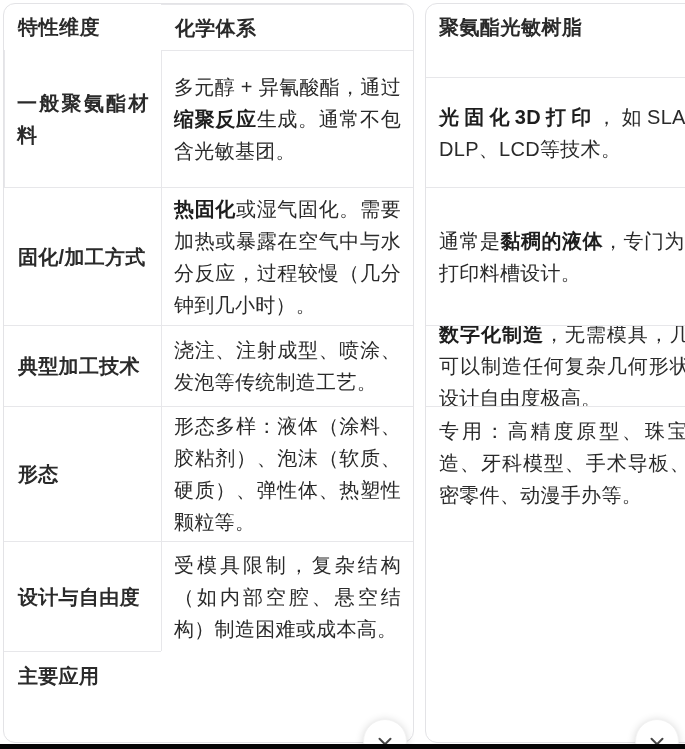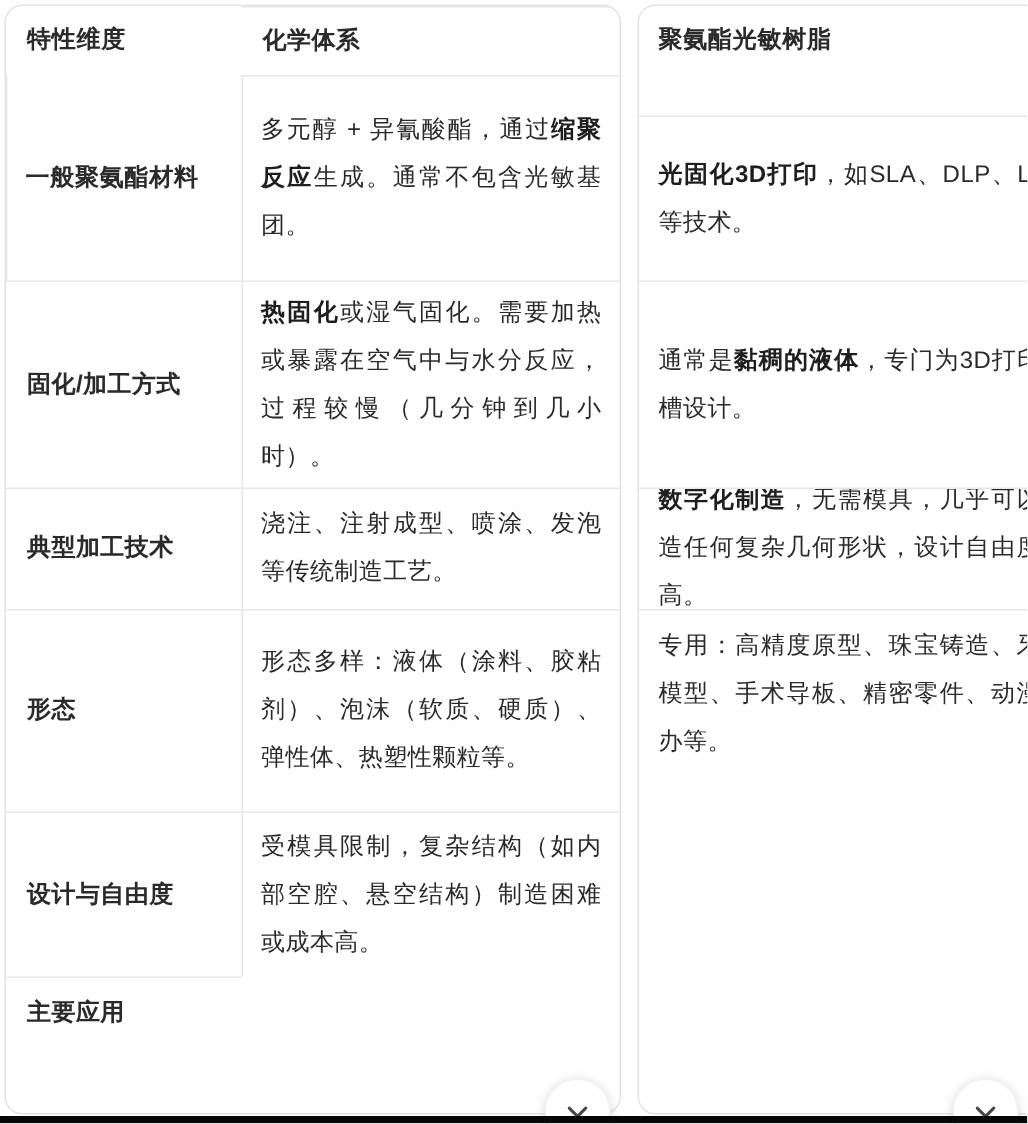--- a/index.html
+++ b/index.html
@@ -31,21 +31,21 @@
     display:grid;
     grid-template-columns:1fr;
     grid-template-rows:46px 137px 138px 81px 135px 110px minmax(0,1fr);
   }
   .cell{
     display:flex;
     flex-direction:column;
     justify-content:center;
     box-sizing:border-box;
     padding:4px 12px;
-    font-size:16px;
+    font-size:20px;
     line-height:32px;
     letter-spacing:0.3px;
     text-align:justify;
     overflow:hidden;
   }
   .cell.head{font-weight:700;letter-spacing:0.5px;}
   .cell.label{font-weight:700;padding-left:14px;text-align:left;}
   .cell.rborder{border-left:1px solid #e7e7ea;}
   .cell.tborder{border-top:1px solid #e7e7ea;}
   .cell.top{justify-content:flex-start;padding-top:8px;}

